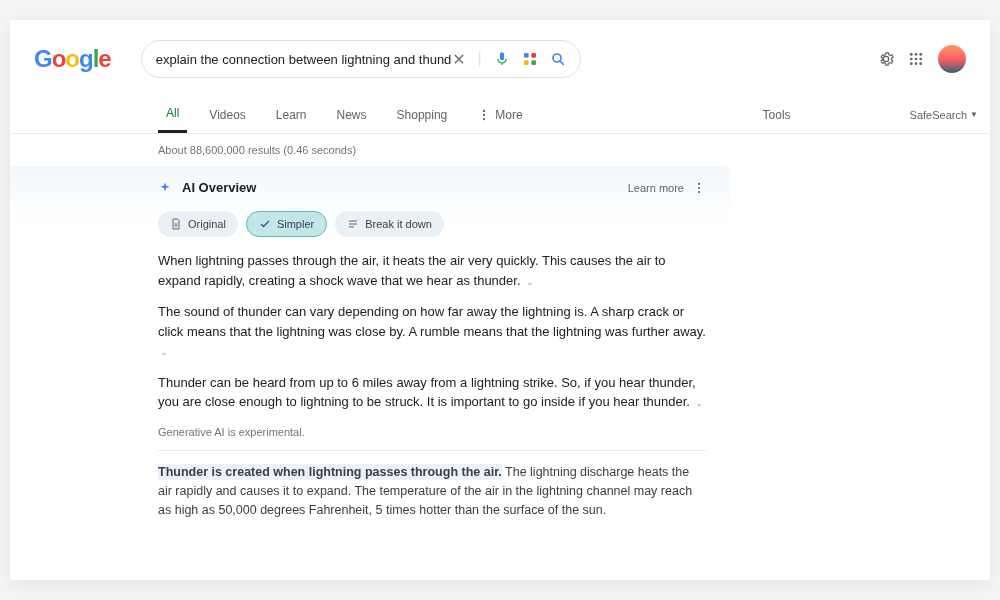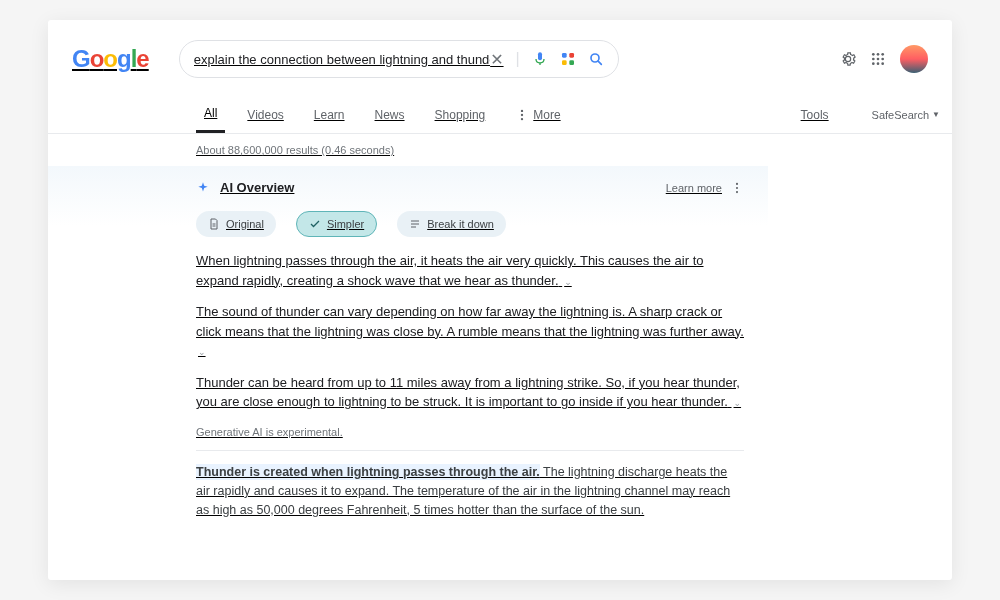--- a/index.html
+++ b/index.html
@@ -1,39 +1,39 @@
 <!DOCTYPE html>
 <html><head>
 <meta charset="utf-8">
 <style>
   * { box-sizing: border-box; margin: 0; padding: 0; }
   body { font-family: Arial, sans-serif; background: #f5f5f5; display: flex; justify-content: center; align-items: center; height: 600px; }
-  .frame { width: 904px; height: 560px; background: #fff; border-radius: 3px; box-shadow: 0 4px 20px rgba(0,0,0,0.08); overflow: hidden; position: relative; text-decoration: underline; }
+  .frame { width: 980px; height: 560px; background: #fff; border-radius: 3px; box-shadow: 0 4px 20px rgba(0,0,0,0.08); overflow: hidden; position: relative; }
   .header { display: flex; align-items: center; padding: 20px 24px 0 24px; }
   .logo { font-size: 24px; font-weight: bold; letter-spacing: -1px; margin-right: 30px; }
   .logo .g1 { color: #4285F4; } .logo .o1 { color: #EA4335; } .logo .o2 { color: #FBBC05; }
   .logo .g2 { color: #4285F4; } .logo .l { color: #34A853; } .logo .e { color: #EA4335; }
   .searchbox { flex: 0 0 440px; height: 38px; border: 1px solid #dfe1e5; border-radius: 22px; display: flex; align-items: center; padding: 0 14px; }
   .searchbox input { flex: 1; border: none; outline: none; font-size: 13px; color: #202124; background: transparent; }
   .sb-icons { display: flex; align-items: center; gap: 12px; }
   .sb-icons span, .sb-icons svg { display: inline-flex; align-items: center; justify-content: center; }
   .right-icons { margin-left: auto; display: flex; align-items: center; gap: 14px; }
   .avatar { width: 28px; height: 28px; border-radius: 50%; background: linear-gradient(180deg, #ff9966 0%, #ff5e62 50%, #3a6073 100%); }
   .tabs { display: flex; align-items: center; padding: 0 24px 0 148px; margin-top: 18px; border-bottom: 1px solid #e8eaed; font-size: 12px; color: #5f6368; position: relative; }
   .tabs .tab { padding: 10px 8px; margin-right: 14px; cursor: pointer; }
-  .tabs .tab.active { color: #000000; border-bottom: 3px solid #202124; font-weight: 500; }
+  .tabs .tab.active { color: #15803d; border-bottom: 3px solid #202124; font-weight: 500; }
   .tabs .more { display: flex; align-items: center; gap: 4px; }
   .tabs .tools { margin-left: 210px; }
   .tabs .safesearch { position: absolute; right: 12px; font-size: 11px; display: flex; align-items: center; gap: 3px; }
   .stats { font-size: 11px; color: #70757a; padding: 10px 24px 10px 148px; }
   .ai-section { padding: 4px 24px 0 148px; max-width: 720px; background: linear-gradient(180deg, #f3f8fc 0%, #ffffff 60px); }
   .ai-header { display: flex; align-items: center; padding: 10px 0; }
   .ai-title { font-size: 13px; font-weight: 600; color: #202124; display: flex; align-items: center; gap: 10px; }
   .ai-learn { margin-left: auto; font-size: 11px; color: #5f6368; display: flex; align-items: center; gap: 8px; }
-  .chips { display: flex; gap: 20px; margin: 6px 0 14px 0; }
+  .chips { display: flex; gap: 8px; margin: 6px 0 14px 0; }
   .chip { display: inline-flex; align-items: center; gap: 6px; font-size: 11px; padding: 6px 12px; border-radius: 16px; background: #e9f1f6; color: #3c4043; cursor: pointer; }
   .chip.active { background: #c3e7e8; border: 1px solid #5fb5b8; }
   .ai-body { font-size: 13px; color: #202124; line-height: 1.5; }
   .ai-body p { margin-bottom: 12px; }
   .ai-body .caret { font-size: 9px; color: #9aa0a6; margin-left: 2px; }
   .disclaimer { font-size: 11px; color: #70757a; margin: 6px 0 10px 0; }
   .divider { border-top: 1px solid #e8eaed; margin: 8px 0 12px 0; }
   .snippet { font-size: 12.5px; color: #3c4043; line-height: 1.5; }
   .snippet .hl { font-weight: 600; background: #e9f3ff; padding: 1px 0; }
   .cite-row { display: flex; align-items: center; gap: 8px; margin-top: 10px; font-size: 10.5px; color: #5f6368; }
@@ -154,21 +154,21 @@
         <svg width="12" height="12" viewBox="0 0 24 24">
             <path fill="none" stroke="#5f6368" stroke-width="2" d="M4 6h16M4 12h16M4 18h10"></path>
           </svg>
         <span>Break it down</span>
       </div>
     </div>
 
     <div class="ai-body">
       <p><span>When lightning passes through the air, it heats the air very quickly. This causes the air to expand rapidly, creating a shock wave that we hear as thunder.</span> <span class="caret">⌄</span></p>
       <p><span>The sound of thunder can vary depending on how far away the lightning is. A sharp crack or click means that the lightning was close by. A rumble means that the lightning was further away.</span> <span class="caret">⌄</span></p>
-      <p><span>Thunder can be heard from up to 11 miles away from a lightning strike. So, if you hear thunder, you are close enough to lightning to be struck. It is important to go inside if you hear thunder.</span> <span class="caret">⌄</span></p>
+      <p><span>Thunder can be heard from up to 6 miles away from a lightning strike. So, if you hear thunder, you are close enough to lightning to be struck. It is important to go inside if you hear thunder.</span> <span class="caret">⌄</span></p>
       <div class="disclaimer">Generative AI is experimental.</div>
     </div>
 
     <div class="divider"></div>
 
     <div class="snippet">
       <span class="hl">Thunder is created when lightning passes through the air.</span><span> The lightning discharge heats the air rapidly and causes it to expand. The temperature of the air in the lightning channel may reach as high as 50,000 degrees Fahrenheit, 5 times hotter than the surface of the sun.</span>
     </div>
 
   </div>

